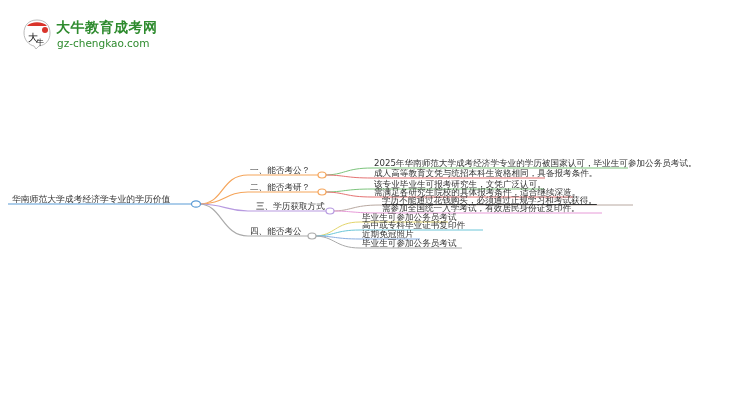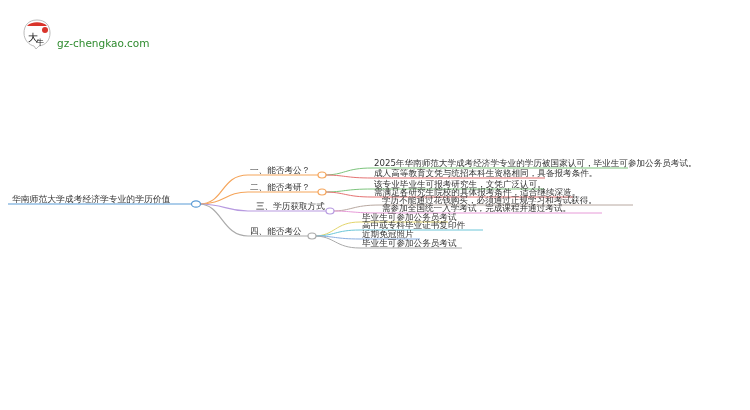--- a/index.html
+++ b/index.html
@@ -19,20 +19,21 @@
 <body>
 
 <div class="logo">
   <svg class="logo-badge" viewBox="0 0 30 32">
     <path d="M15 2 C6 2 2 8 2 15 C2 22 7 27 12 28 L14 31 L17 28 C24 27 28 22 28 15 C28 8 24 2 15 2 Z" fill="#ffffff" stroke="#bbbbbb" stroke-width="1"></path>
     <path d="M5 8 C9 3 21 3 25 8 Z" fill="#d9342b"></path>
     <circle cx="23" cy="12" r="3" fill="#d9342b"></circle>
     <text x="6" y="23" font-size="10" font-family="DejaVu Serif, serif" fill="#111">大</text>
     <text x="14" y="27" font-size="8" font-family="DejaVu Serif, serif" fill="#111">牛</text>
   </svg>
+  <div class="logo-title">大牛教育成考网</div>
   <div class="logo-url">gz-chengkao.com</div>
 </div>
 
 <svg class="map" width="750" height="410">
 
   <line x1="8" y1="204" x2="194" y2="204" stroke="#5b9bd5" stroke-width="1.2"></line>
 
   <path d="M199 204 C 225 204, 220 175, 248 175 L 320 175" fill="none" stroke="#f5a55b" stroke-width="1.2"></path>
   <path d="M199 204 C 225 204, 225 192, 248 192 L 320 192" fill="none" stroke="#f5a55b" stroke-width="1.2"></path>
   <path d="M199 204 C 225 204, 225 211, 248 211 L 328 211" fill="none" stroke="#b79ae0" stroke-width="1.2"></path>
@@ -63,18 +64,18 @@
 
 <div class="txt" style="left:250px; top:165px;">一、能否考公？</div>
 <div class="txt" style="left:250px; top:182px;">二、能否考研？</div>
 <div class="txt" style="left:256px; top:201px;">三、学历获取方式</div>
 <div class="txt" style="left:250px; top:226px;">四、能否考公</div>
 
 <div class="txt" style="left:374px; top:158px;">2025年华南师范大学成考经济学专业的学历被国家认可，毕业生可参加公务员考试。</div>
 <div class="txt" style="left:374px; top:168px;">成人高等教育文凭与统招本科生资格相同，具备报考条件。</div>
 <div class="txt" style="left:374px; top:179px;">该专业毕业生可报考研究生，文凭广泛认可。</div>
 <div class="txt" style="left:374px; top:187px;">需满足各研究生院校的具体报考条件，适合继续深造。</div>
-<div class="txt" style="left:382px; top:195px;">学历不能通过花钱购买，必须通过正规学习和考试获得。</div>
-<div class="txt" style="left:382px; top:203px;">需参加全国统一入学考试，完成课程并通过考试。</div>
+<div class="txt" style="left:382px; top:195px;text-decoration:underline;">学历不能通过花钱购买，必须通过正规学习和考试获得。</div>
+<div class="txt" style="left:382px; top:203px;">需参加全国统一入学考试，有效居民身份证复印件。</div>
 <div class="txt" style="left:362px; top:212px;">毕业生可参加公务员考试</div>
 <div class="txt" style="left:362px; top:220px;">高中或专科毕业证书复印件</div>
 <div class="txt" style="left:362px; top:229px;">近期免冠照片</div>
 <div class="txt" style="left:362px; top:238px;">毕业生可参加公务员考试</div>
 
 </body></html>

